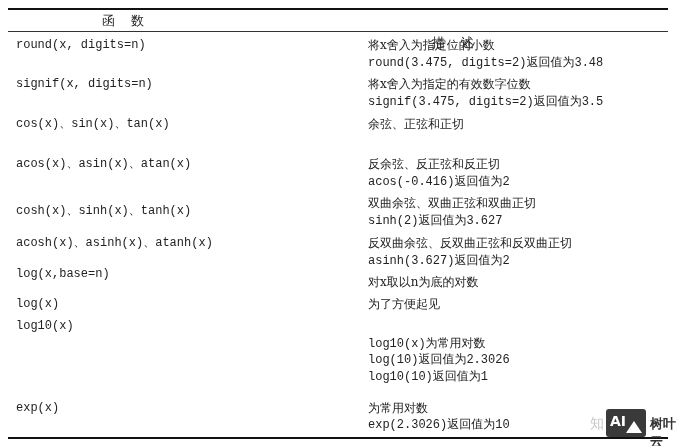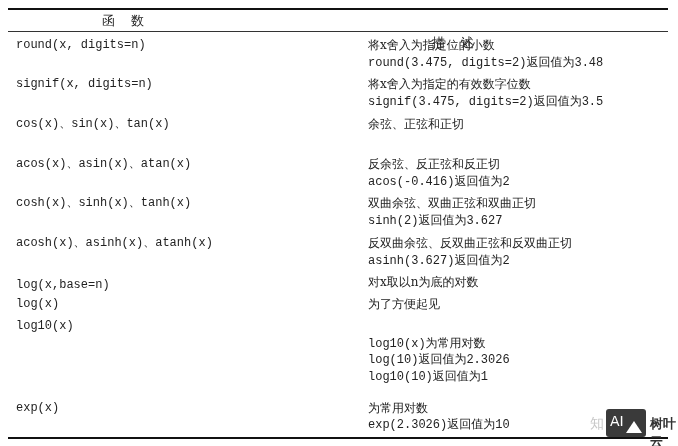--- a/index.html
+++ b/index.html
@@ -12,21 +12,21 @@
     .hdr-func { left: 102px; }
     .hdr-desc { left: 432px; margin-top: 22px; }
     .mono { font-family: "Liberation Mono", "DejaVu Sans Mono", monospace; font-size: 12px; }
     .cn { font-family: "DejaVu Serif", "Liberation Serif", serif; font-size: 12px; }
     .cell { position: absolute; white-space: nowrap; line-height: 16px; }
     .func { left: 16px; }
     .desc { left: 328px; margin-left: 40px; }
     .wm { position: absolute; left: 590px; top: 408px; width: 86px; height: 30px; }
     .wm-zhi { position: absolute; left: 0; top: 7px; font-family: "DejaVu Sans", sans-serif; font-size: 14px; color: #c8c8c8; }
     .wm-box { position: absolute; left: 16px; top: 1px; width: 40px; height: 28px; background: #3a3a3a; border-radius: 3px; }
-    .wm-ai { position: absolute; left: 4px; top: 4px; color: #fff; font-family: "DejaVu Sans", sans-serif; font-weight: normal; font-size: 14px; }
+    .wm-ai { position: absolute; left: 4px; top: 4px; color: #fff; font-family: "DejaVu Sans", sans-serif; font-weight: bold; font-size: 14px; }
     .wm-mtn { position: absolute; left: 20px; top: 12px; width: 0; height: 0; border-left: 8px solid transparent; border-right: 8px solid transparent; border-bottom: 12px solid #fff; }
     .wm-name { position: absolute; left: 60px; top: 7px; font-family: "DejaVu Sans", sans-serif; font-size: 13px; font-weight: bold; color: #333; }
   </style>
 </head>
 <body>
 
 <div class="page">
   <div class="rule-top"></div>
   <div class="hdr hdr-func">函数</div>
   <div class="hdr hdr-desc">描述</div>
@@ -40,29 +40,29 @@
   <div class="cell func mono" style="top:76px">signif(x, digits=n)</div>
   <div class="cell desc mono" style="top:94px">signif(3.475, digits=2)返回值为3.5</div>
 
   <div class="cell func mono" style="top:116px">cos(x)、sin(x)、tan(x)</div>
   <div class="cell desc cn" style="top:116px">余弦、正弦和正切</div>
 
   <div class="cell func mono" style="top:156px">acos(x)、asin(x)、atan(x)</div>
   <div class="cell desc cn" style="top:156px">反余弦、反正弦和反正切</div>
   <div class="cell desc mono" style="top:174px">acos(-0.416)返回值为2</div>
 
-  <div class="cell func mono" style="top:195px">cosh(x)、sinh(x)、tanh(x)</div>
+  <div class="cell func mono" style="top:203px">cosh(x)、sinh(x)、tanh(x)</div>
   <div class="cell desc cn" style="top:195px">双曲余弦、双曲正弦和双曲正切</div>
   <div class="cell desc mono" style="top:213px">sinh(2)返回值为3.627</div>
 
   <div class="cell desc cn" style="top:235px">反双曲余弦、反双曲正弦和反双曲正切</div>
   <div class="cell func mono" style="top:235px">acosh(x)、asinh(x)、atanh(x)</div>
   <div class="cell desc mono" style="top:253px">asinh(3.627)返回值为2</div>
 
-  <div class="cell func mono" style="top:277px">log(x,base=n)</div>
+  <div class="cell func mono" style="top:266px">log(x,base=n)</div>
   <div class="cell desc cn" style="top:274px">对x取以n为底的对数</div>
 
   <div class="cell func mono" style="top:296px">log(x)</div>
   <div class="cell desc cn" style="top:296px">为了方便起见</div>
 
   <div class="cell func mono" style="top:318px">log10(x)</div>
   <div class="cell desc mono" style="top:336px">log10(x)为常用对数</div>
   <div class="cell desc mono" style="top:352px">log(10)返回值为2.3026</div>
   <div class="cell desc mono" style="top:369px">log10(10)返回值为1</div>
 

